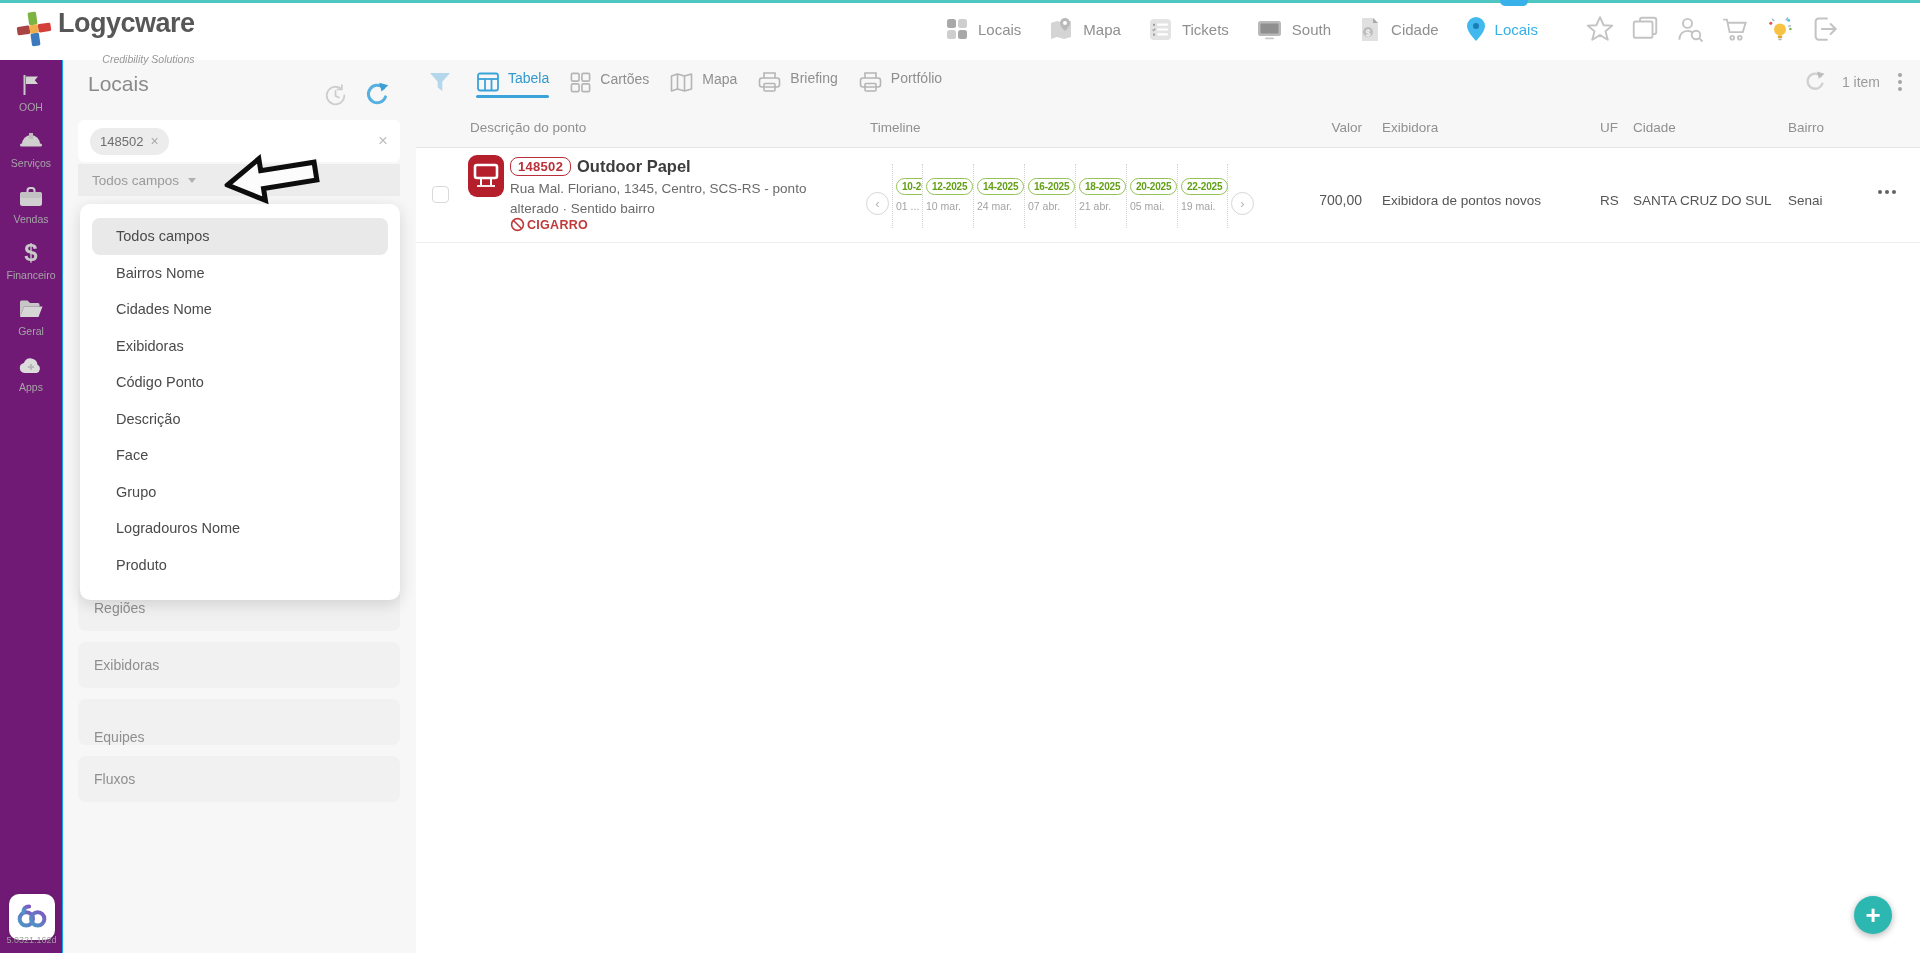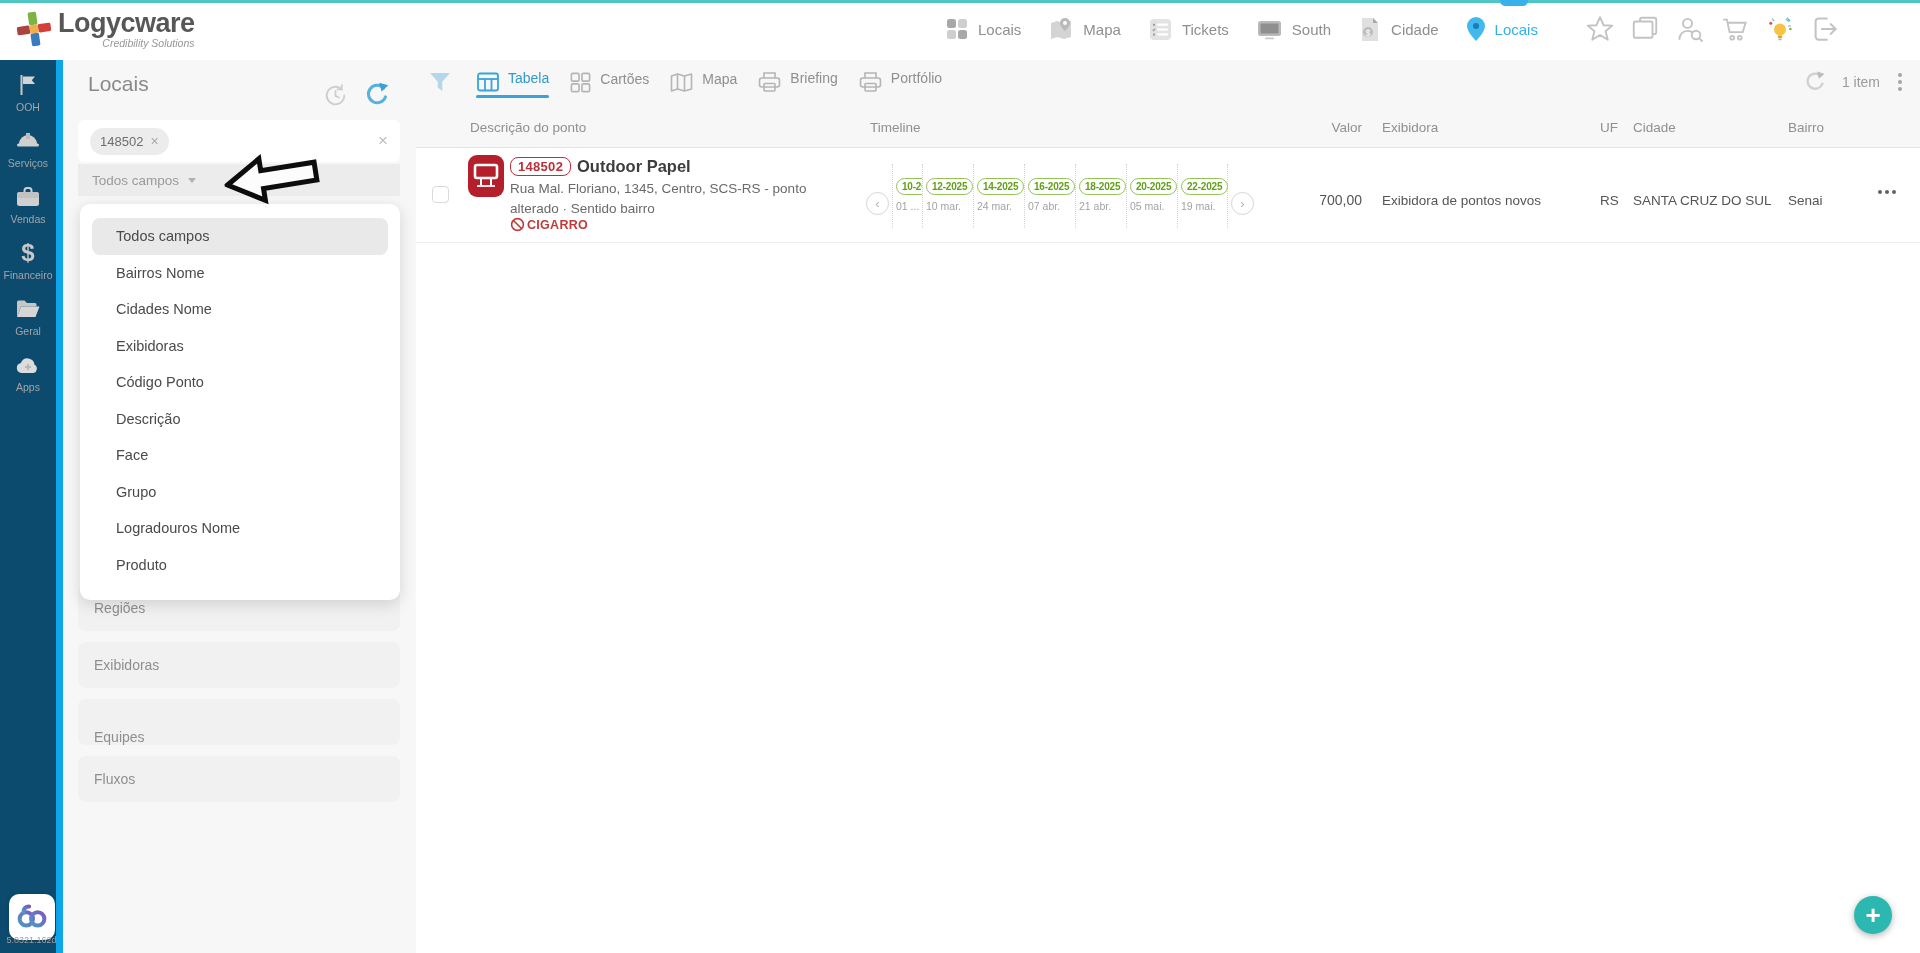--- a/index.html
+++ b/index.html
@@ -7,30 +7,30 @@
   body { font-family:"Liberation Sans", sans-serif; background:#fff; overflow:hidden; }
   .screen { position:relative; width:1920px; height:953px; background:#fff; overflow:hidden; }
 
   
   .teal-line { position:absolute; left:0; top:0; width:1920px; height:3px; background:#4fc6c2; z-index:4; }
   .active-tab-indicator { position:absolute; left:1500px; top:0; width:28px; height:6px; background:#38b1ea; border-radius:0 0 5px 5px; z-index:5; }
   .header { position:absolute; left:0; top:0; width:1920px; height:60px; background:#fff; z-index:3; }
 
   .logo { position:absolute; left:16px; top:9px; display:flex; align-items:flex-start; gap:6px; }
   .logo-name { font-size:27px; font-weight:bold; color:#575757; letter-spacing:-0.5px; line-height:1.05; }
-  .logo-tag { font-size:10.5px; font-style:italic; color:#979797; text-align:right; margin-top:0px; }
+  .logo-tag { font-size:10.5px; font-style:italic; color:#979797; text-align:right; margin-top:16px; }
 
   .top-nav { position:absolute; left:945px; top:0; height:58px; display:flex; align-items:center; gap:27px; }
   .nav-item { display:flex; align-items:center; gap:9px; font-size:15px; color:#8f8f8f; cursor:pointer; white-space:nowrap; }
   .nav-item.active { color:#35b0e8; }
   .nav-actions { display:flex; align-items:center; gap:15px; margin-left:20px; }
   .nav-actions .aicon { width:30px; height:30px; display:flex; align-items:center; justify-content:center; }
 
   
-  .rail { position:absolute; left:0; top:60px; width:63px; height:893px; background:#0c4a6e; border-right:7px solid #0ea5e9; z-index:2; }
+  .rail { position:absolute; left:0; top:60px; width:63px; height:893px; background:#701a75; border-right:1px solid #0ea5e9; z-index:2; }
   .rail-items { display:flex; flex-direction:column; align-items:center; padding-top:12px; }
   .rail-item { display:flex; flex-direction:column; align-items:center; margin-bottom:15px; cursor:pointer; }
   .rail-item .ricon { height:26px; display:flex; align-items:center; justify-content:center; }
   .rail-label { font-size:10.5px; color:#a5a5a5; margin-top:3px; }
   .dollar-glyph { font-size:24px; color:#c9c9c9; font-weight:bold; }
   .fx-card { position:absolute; left:9px; top:834px; width:46px; height:46px; background:#fff; border-radius:10px; box-shadow:0 1px 4px rgba(0,0,0,0.12); display:flex; align-items:center; justify-content:center; }
   .rail-version { position:absolute; left:0; top:875px; width:63px; text-align:center; font-size:9px; color:#9f9f9f; }
 
   
   .content-bg { position:absolute; left:63px; top:60px; width:1857px; height:893px; background:#f7f7f7; z-index:1; }

